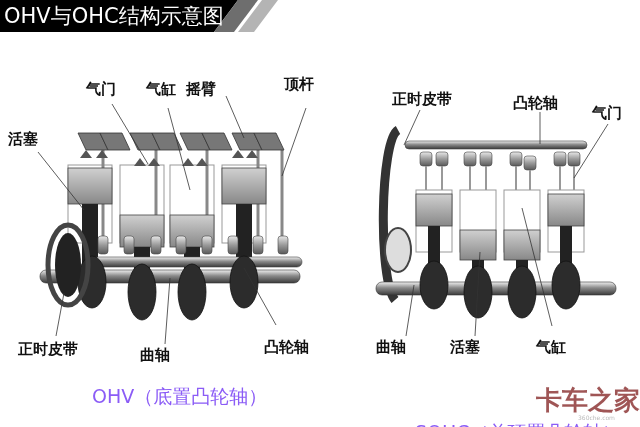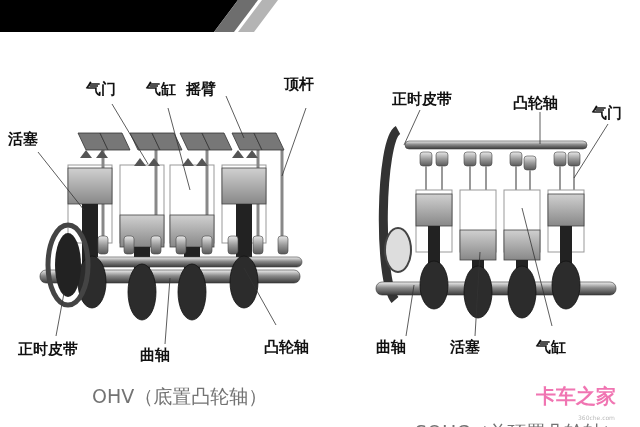--- a/index.html
+++ b/index.html
@@ -2,35 +2,36 @@
 <html><head>
 <meta charset="utf-8">
 <style>
   html, body { margin:0; padding:0; background:#ffffff; }
   body { width:640px; height:427px; position:relative; overflow:hidden;
          font-family:"DejaVu Sans","Liberation Sans",sans-serif; color:#111; }
   .banner { position:absolute; left:0; top:0; width:640px; height:34px; }
   .banner-title { position:absolute; left:4px; top:2px; height:28px; line-height:28px;
                   font-size:21px; color:#fff; letter-spacing:0px; white-space:nowrap; }
   .lbl { position:absolute; font-size:15px; line-height:18px; color:#111; white-space:nowrap; font-weight:bold; }
-  .cap { position:absolute; font-size:19px; line-height:22px; color:#737373; white-space:nowrap; }
+  .cap { position:absolute; font-size:19px; line-height:22px; color:#8b5cf6; white-space:nowrap; }
   svg.art { position:absolute; left:0; top:0; }
-  .wm { position:absolute; left:536px; top:383px; font-size:20px; color:#ec4899; font-weight:bold;
+  .wm { position:absolute; left:536px; top:383px; font-size:26px; color:#7f1d1d; font-weight:bold;
         opacity:0.75; white-space:nowrap; }
   .wm-sub { position:absolute; left:578px; top:414px; font-size:6px; color:#bbb; white-space:nowrap; }
 </style>
 </head>
 <body>
 
 <div class="banner">
   <svg width="640" height="34">
     <polygon points="0,0 238,0 214,32 0,32" fill="#000"></polygon>
     <polygon points="238,0 258,0 234,32 214,32" fill="#6e6e6e"></polygon>
     <polygon points="262,0 278,0 254,32 238,32" fill="#b4b4b4"></polygon>
   </svg>
+  <div class="banner-title">OHV与OHC结构示意图</div>
 </div>
 
 <svg class="art" width="640" height="427">
   <defs>
     <linearGradient id="metal" x1="0" x2="0" y1="0" y2="1">
       <stop offset="0" stop-color="#e8e8e8"></stop>
         <stop offset="0.5" stop-color="#9a9a9a"></stop>
         <stop offset="1" stop-color="#5a5a5a"></stop>
     </linearGradient>
     <linearGradient id="shaft" x1="0" x2="0" y1="0" y2="1">

